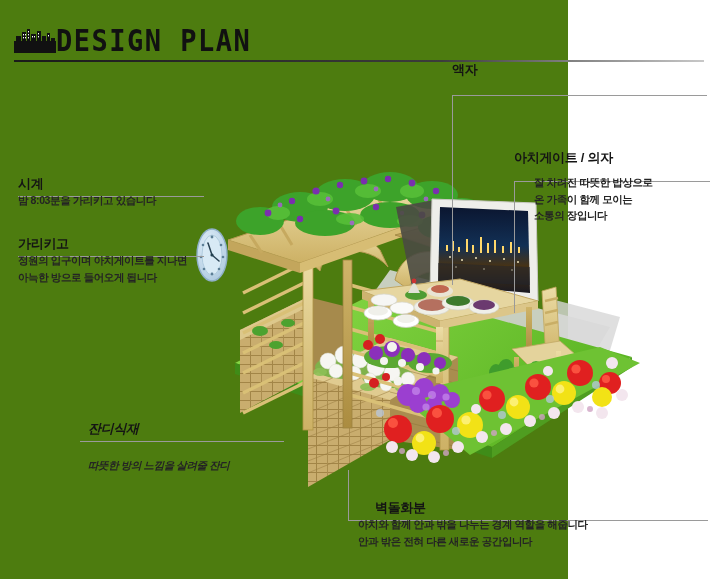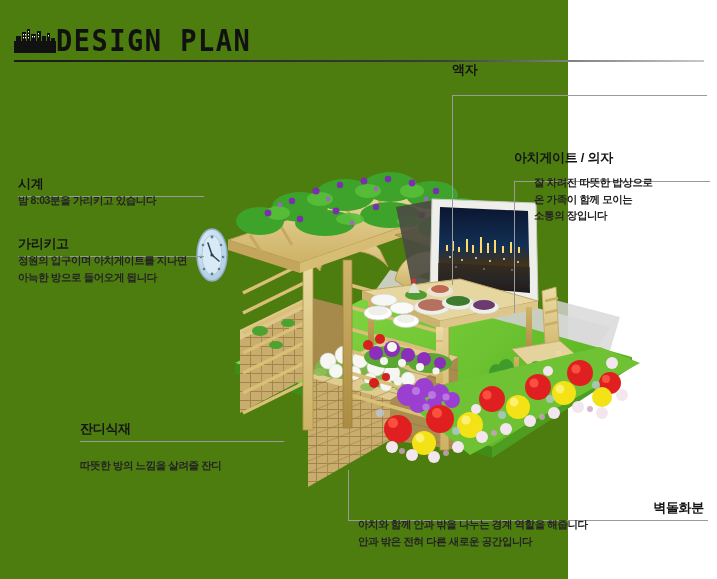--- a/index.html
+++ b/index.html
@@ -572,24 +572,24 @@
     <div class="head">액자</div>
   </div>
 
   <div class="anno right" style="left:514px; top:150px; width:196px;">
     <div class="head">아치게이트  /  의자</div>
     <div class="body" style="margin-top:8px; padding-left:20px;">잘 차려진 따뜻한 밥상으로
 온 가족이 함께 모이는
  소통의 장입니다</div>
   </div>
 
-  <div class="anno" style="left:80px; top:421px; width:210px;">
+  <div class="anno" style="left:88px; top:421px; width:210px;font-style:italic;">
     <div class="head">잔디식재</div>
     <div class="body" style="margin-top:20px;">따뜻한 방의 느낌을 살려줄 잔디</div>
   </div>
 
   <div class="anno right" style="left:348px; top:500px; width:360px;">
-    <div class="head" style="text-align:right; padding-right:4px;">벽돌화분</div>
+    <div class="head" style="text-align:left; padding-right:4px;padding-left:27px;">벽돌화분</div>
     <div class="body" style="margin-top:0; padding-left:10px;">아치와 함께 안과 밖을 나누는 경계 역할을 해줍니다
 안과 밖은 전혀 다른 새로운 공간입니다</div>
   </div>
 
 </div>
 
 </body></html>

